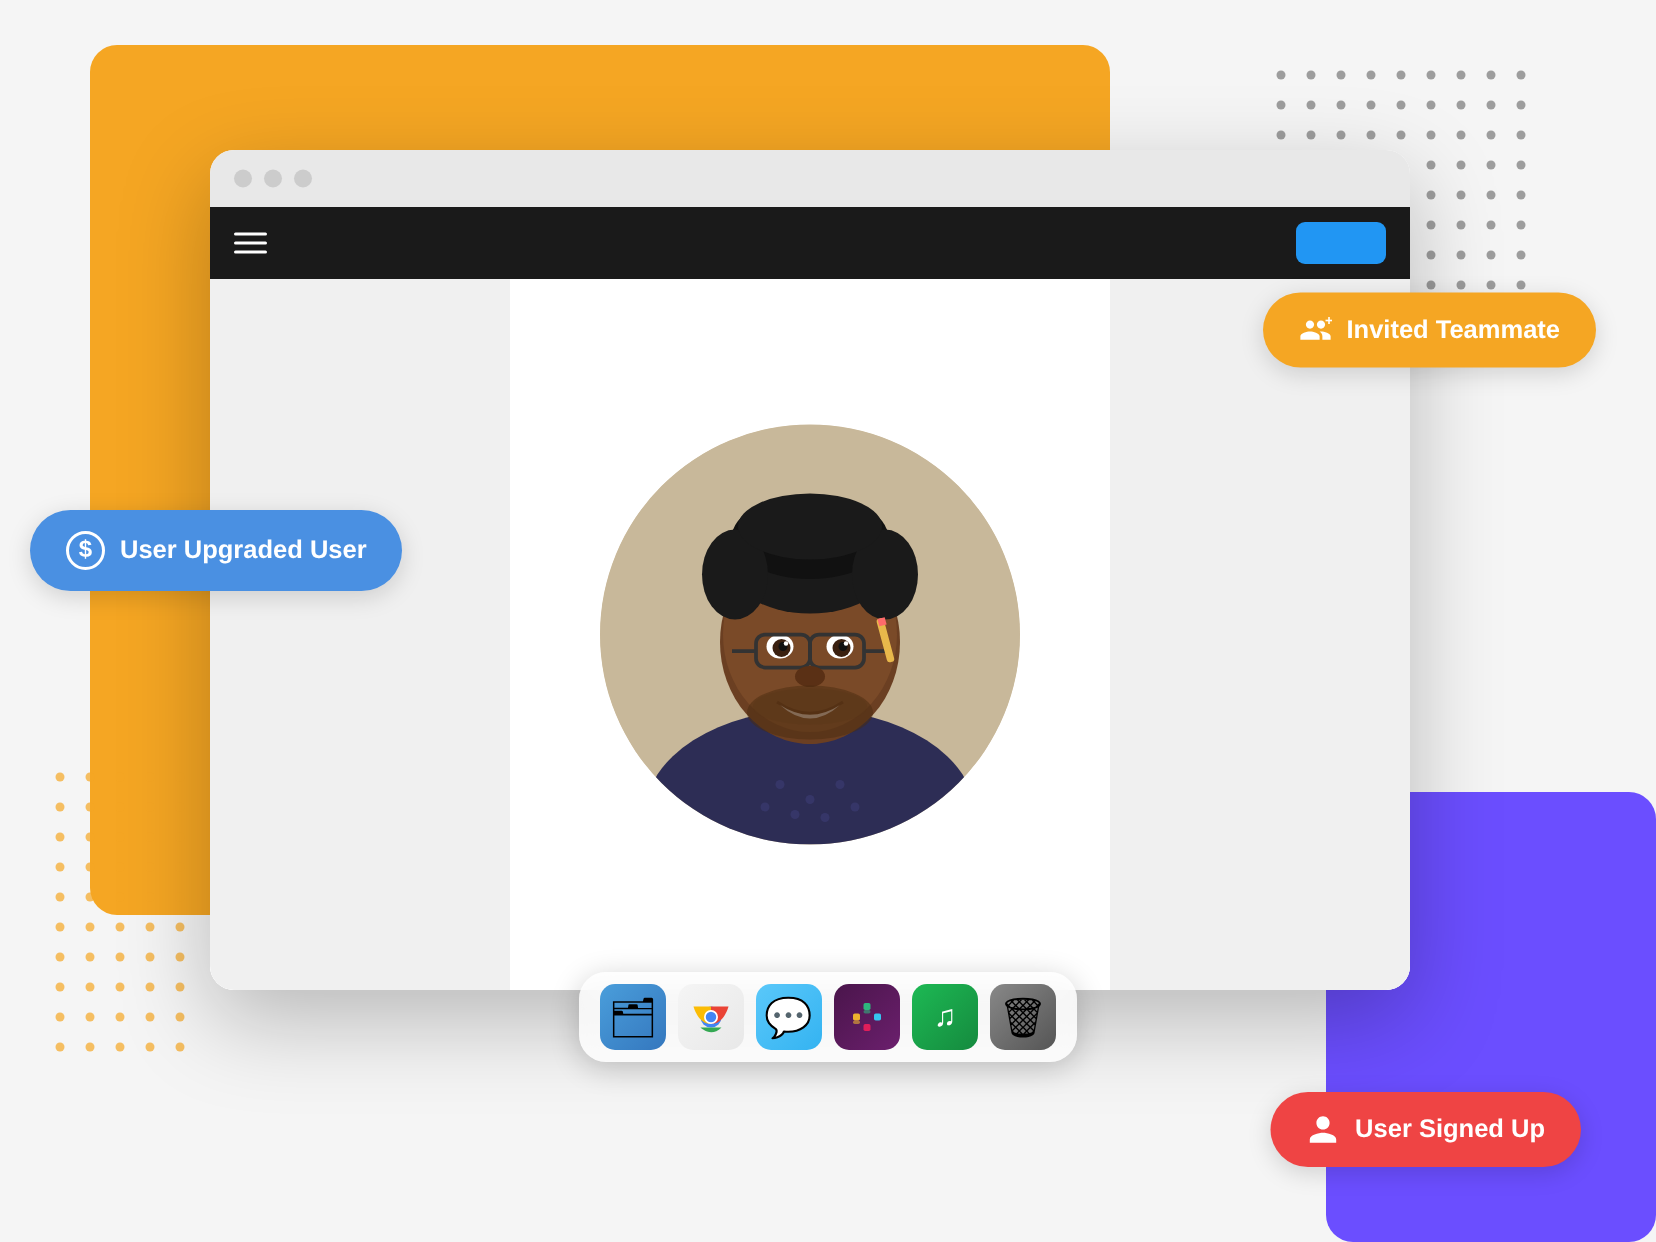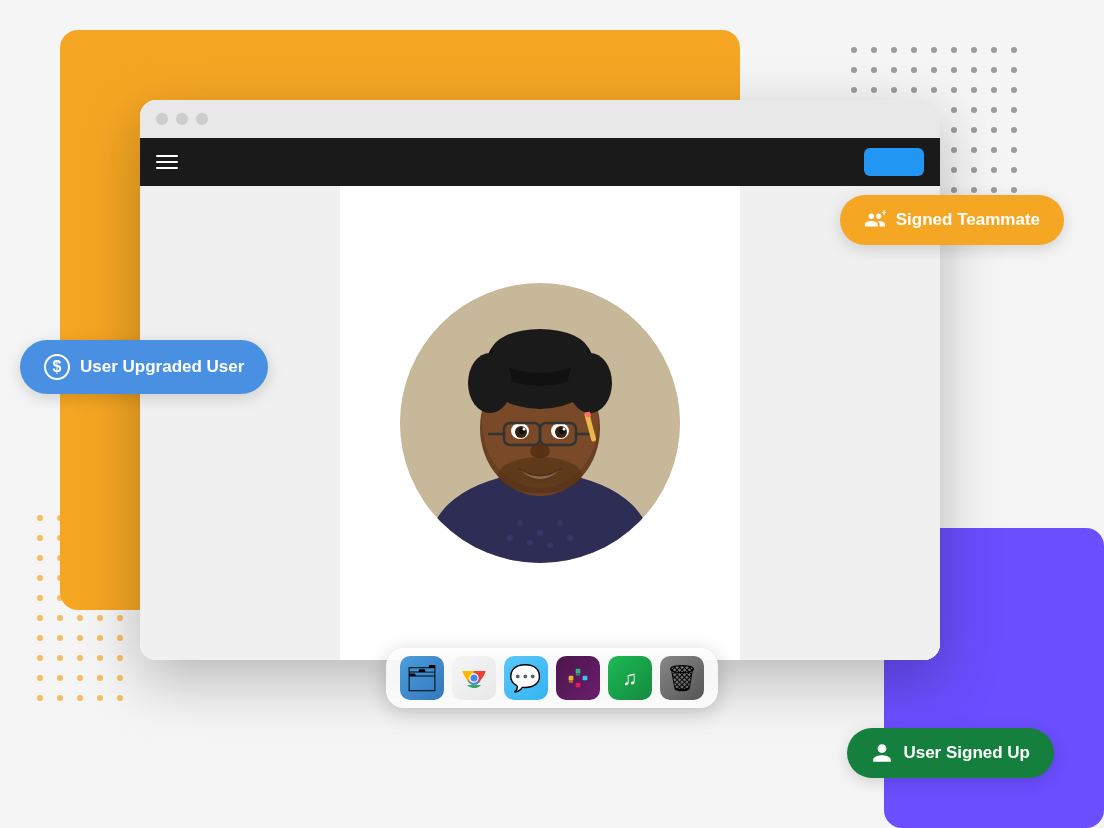--- a/index.html
+++ b/index.html
@@ -198,21 +198,21 @@
       gap: 10px;
       box-shadow: 0 4px 16px rgba(0,0,0,0.15);
       z-index: 10;
       white-space: nowrap;
     }
 
     .badge-signed-up {
       position: absolute;
       bottom: 50px;
       right: 50px;
-      background: #15803d;
+      background: #ef4444;
       color: #fff;
       border-radius: 50px;
       padding: 14px 24px;
       font-size: 17px;
       font-weight: 600;
       display: flex;
       align-items: center;
       gap: 10px;
       box-shadow: 0 4px 16px rgba(0,0,0,0.15);
       z-index: 10;
@@ -501,21 +501,21 @@
 
     <div class="right-panel"></div>
   </div>
 </div>
 
 <div class="badge-invited">
   <svg width="22" height="22" viewBox="0 0 24 24" fill="none">
     <path d="M16 11c1.66 0 2.99-1.34 2.99-3S17.66 5 16 5c-1.66 0-3 1.34-3 3s1.34 3 3 3zm-8 0c1.66 0 2.99-1.34 2.99-3S9.66 5 8 5C6.34 5 5 6.34 5 8s1.34 3 3 3zm0 2c-2.33 0-7 1.17-7 3.5V19h14v-2.5c0-2.33-4.67-3.5-7-3.5zm8 0c-.29 0-.62.02-.97.05 1.16.84 1.97 1.97 1.97 3.45V19h6v-2.5c0-2.33-4.67-3.5-7-3.5z" fill="#fff"></path>
     <text x="19" y="8" font-size="10" fill="#fff" font-weight="bold">+</text>
   </svg>
-  <span>Signed Teammate</span>
+  <span>Invited Teammate</span>
 </div>
 
 <div class="badge-upgraded">
   <span style="width:26px;height:26px;border-radius:50%;border:2.5px solid #fff;display:flex;align-items:center;justify-content:center;font-weight:bold;font-size:16px;flex-shrink:0;">$</span>
   <span>User Upgraded User</span>
 </div>
 
 <div class="badge-signed-up">
   <svg width="22" height="22" viewBox="0 0 24 24" fill="none">
     <path d="M12 12c2.7 0 4.8-2.1 4.8-4.8S14.7 2.4 12 2.4 7.2 4.5 7.2 7.2 9.3 12 12 12zm0 2.4c-3.2 0-9.6 1.6-9.6 4.8v2.4h19.2v-2.4c0-3.2-6.4-4.8-9.6-4.8z" fill="#fff"></path>

